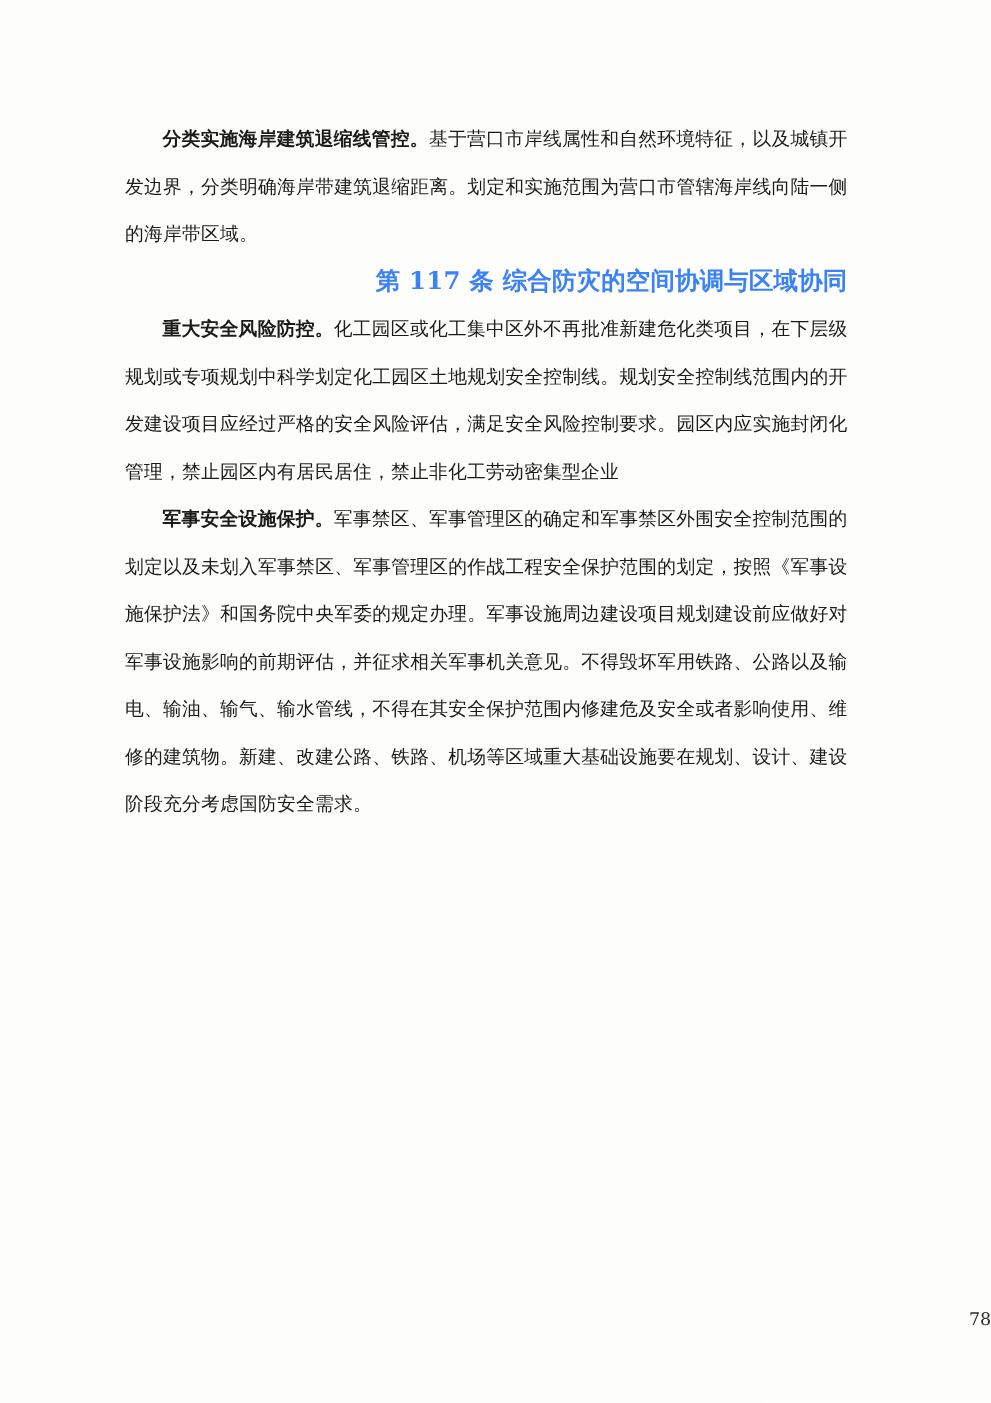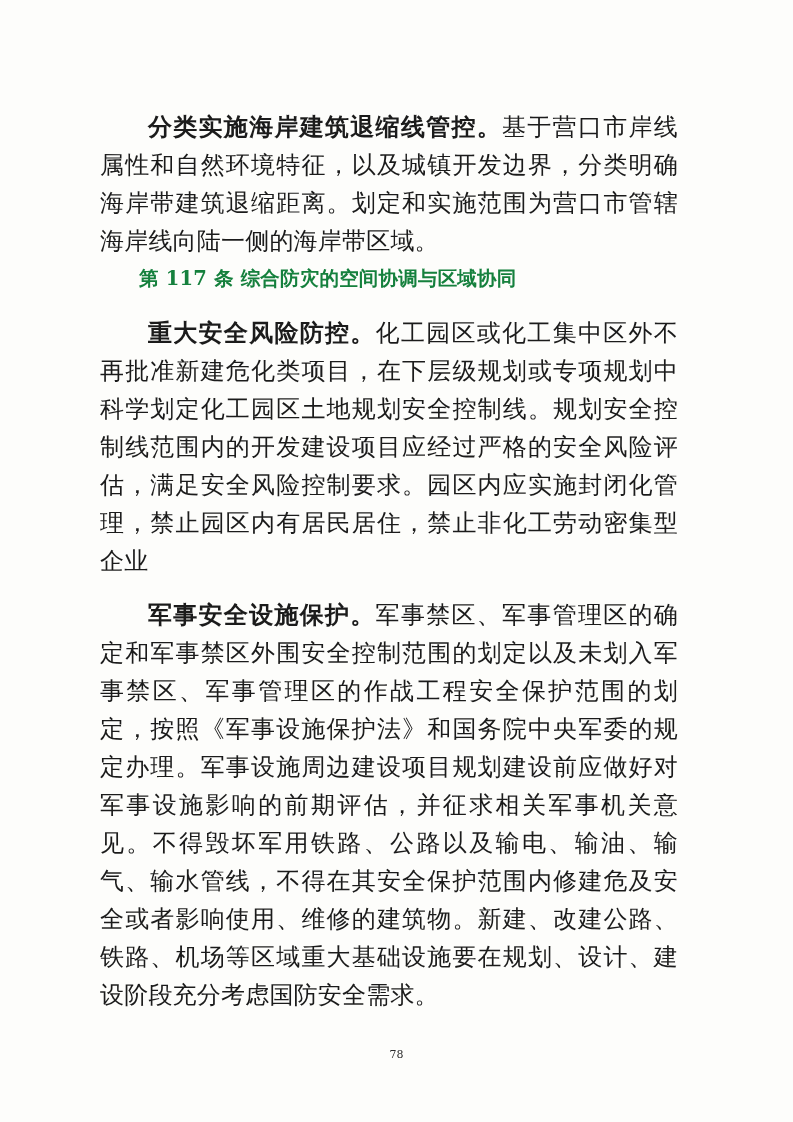--- a/index.html
+++ b/index.html
@@ -18,48 +18,49 @@
     box-sizing: border-box;
     overflow: hidden;
   }
   .content {
     position: absolute;
     left: 100px;
     top: 92px;
     width: 578px;
   }
   .para {
-    font-size: 24px;
+    font-size: 15px;
     line-height: 38px;
     color: #1b1b1b;
     text-align: justify;
     text-justify: inter-ideograph;
-    margin: 16px 0 0 0;
+    margin: 0 0 0 0;
     text-indent: 2em;
     letter-spacing: 0.2px;
   }
   .lead {
     font-weight: bold;
   }
   .heading {
     font-size: 19.5px;
     line-height: 38px;
-    color: #15803d;
+    color: #3b82f6;
     font-weight: bold;
     text-indent: 2em;
     margin: 0;
     letter-spacing: 0.2px;
+    text-align: right;
   }
   .pagenum {
     position: absolute;
     left: 0;
     right: 0;
     top: 1048px;
-    text-align: center;
-    font-size: 11px;
+    text-align: right;
+    font-size: 14px;
     color: #2a2a2a;
     font-family: "DejaVu Serif", "Liberation Serif", serif;
   }
 </style>
 </head>
 <body>
 
 <div class="page">
   <div class="content">
 

